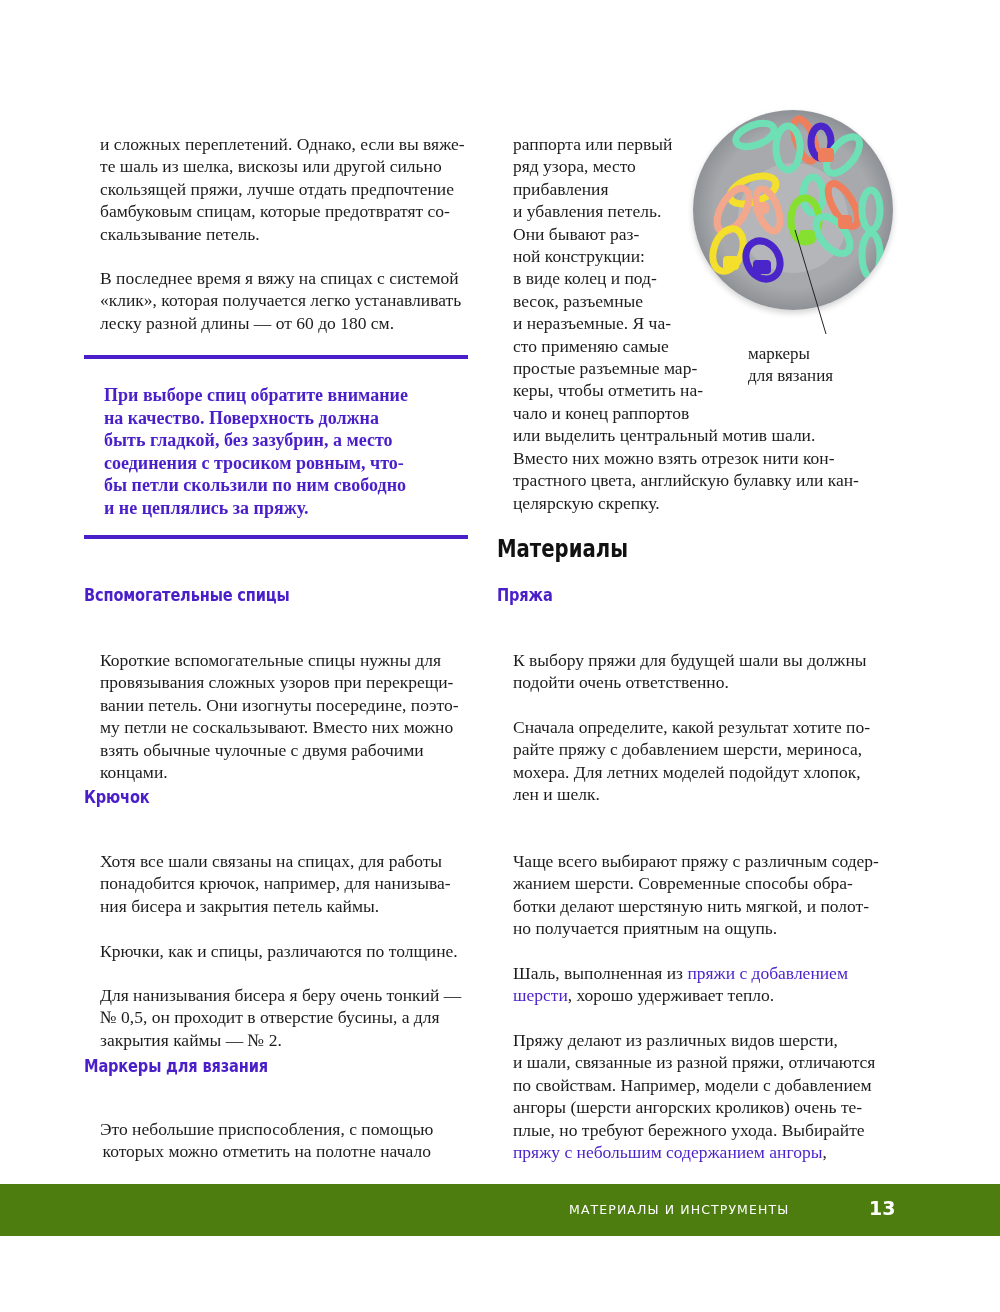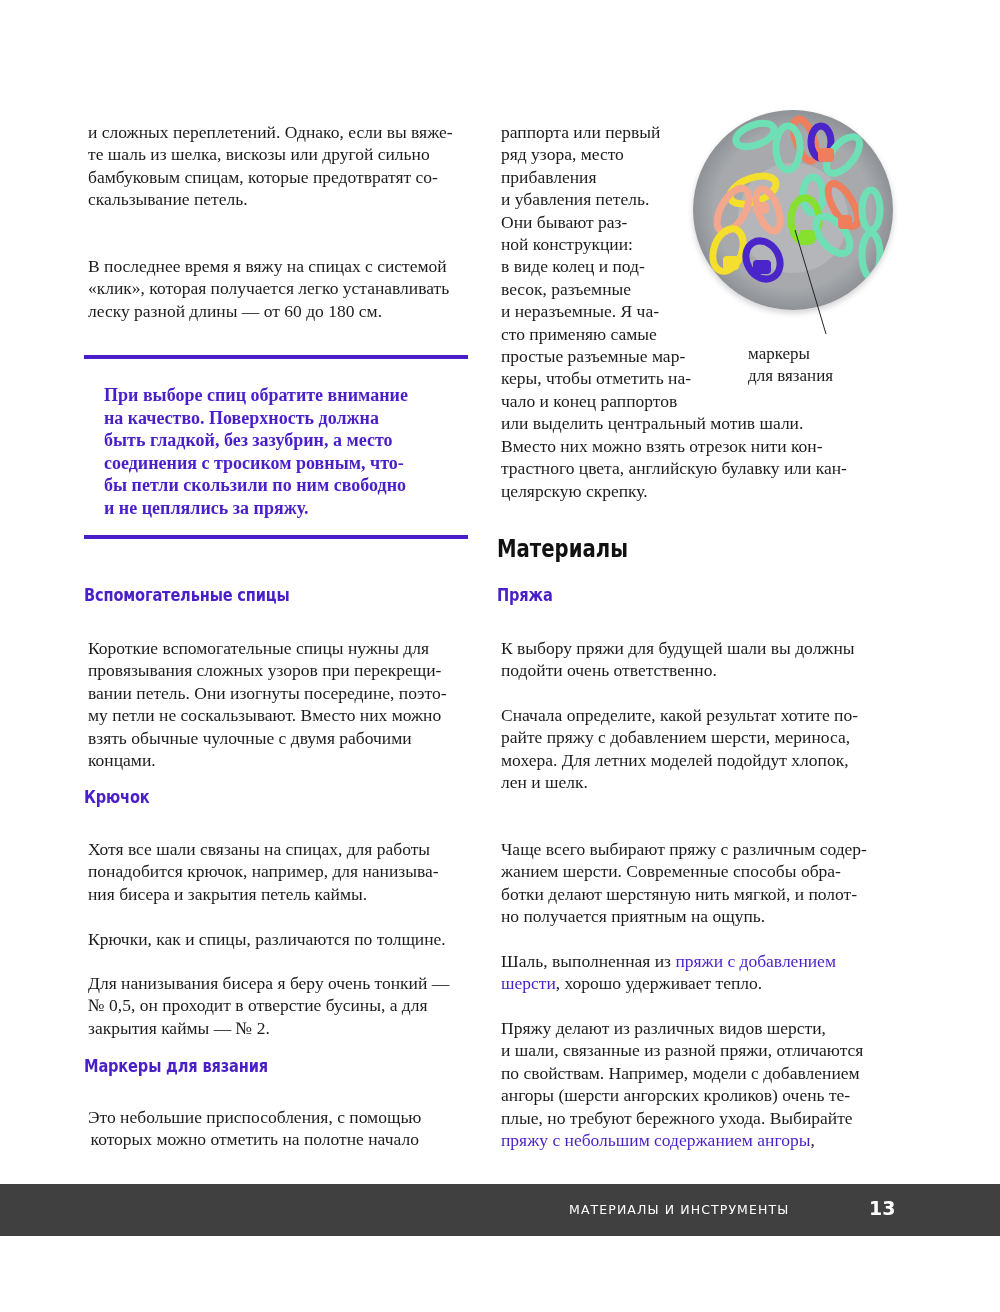--- a/index.html
+++ b/index.html
@@ -1,20 +1,20 @@
 <!DOCTYPE html>
 <html><head>
   <meta charset="utf-8">
   <style>
     html, body { margin: 0; padding: 0; background: #ffffff; }
     body { width: 1000px; height: 1312px; position: relative; overflow: hidden;
            font-family: "DejaVu Serif", "Liberation Serif", serif; color: #1a1a1a; }
     .page { position: absolute; left: 0; top: 0; width: 1000px; height: 1312px; }
 
-    .body-text { font-family: "Liberation Serif", "DejaVu Serif", serif; font-size: 17.5px; line-height: 22.4px; color: #1c1c1c; margin: 4px; }
+    .body-text { font-family: "Liberation Serif", "DejaVu Serif", serif; font-size: 17.5px; line-height: 22.4px; color: #1c1c1c; margin: 16px; }
     .line { display: block; white-space: nowrap; }
 
     .para { position: absolute; }
     .subhead { position: absolute; font-family: "DejaVu Sans", "Liberation Sans", sans-serif;
                font-weight: bold; font-size: 17px; color: #4a1fc9; letter-spacing: -0.2px;
                transform: scaleX(0.86); transform-origin: left center; white-space: nowrap; }
     .section-title { position: absolute; font-family: "DejaVu Sans", "Liberation Sans", sans-serif;
                      font-weight: bold; font-size: 24px; color: #111; white-space: nowrap;
                      transform: scaleX(0.82); transform-origin: left center; }
 
@@ -26,34 +26,35 @@
     .hl { color: #4a1fc9; font-weight: normal; }
 
     .photo { position: absolute; left: 693px; top: 110px; width: 200px; height: 200px; border-radius: 50%;
              background: radial-gradient(circle at 50% 50%, #9c9ea2 0%, #b8babd 45%, #8f9296 70%, #d7d8da 86%, #eeeeef 100%);
              box-shadow: 0 3px 6px rgba(0,0,0,0.18); overflow: hidden; }
     .photo svg { position: absolute; left: 0; top: 0; }
     .leader { position: absolute; left: 0; top: 0; pointer-events: none; }
     .caption { position: absolute; left: 748px; top: 343px; font-family: "Liberation Serif", "DejaVu Serif", serif;
                font-size: 17px; line-height: 22px; color: #1c1c1c; }
 
-    .footer { position: absolute; left: 0; top: 1184px; width: 1000px; height: 52px; background: #404040; }
+    .footer { position: absolute; left: 0; top: 1184px; width: 1000px; height: 52px; background: #4d7c0f; }
     .footer-title { position: absolute; left: 569px; top: 18px; font-family: "DejaVu Sans", "Liberation Sans", sans-serif;
                     font-size: 12.5px; letter-spacing: 1.1px; color: #ffffff; white-space: nowrap; }
     .footer-page { position: absolute; left: 869px; top: 13px; font-family: "DejaVu Sans", "Liberation Sans", sans-serif;
                    font-size: 19px; font-weight: bold; color: #ffffff; }
   </style>
 </head>
 <body>
 
 <div class="page">
 
   <div class="para body-text" style="left:84px; top:117px;">
     <span class="line">и сложных переплетений. Однако, если вы вяже-</span>
     <span class="line">те шаль из шелка, вискозы или другой сильно</span>
+    <span class="line">скользящей пряжи, лучше отдать предпочтение</span>
     <span class="line">бамбуковым спицам, которые предотвратят со-</span>
     <span class="line">скальзывание петель.</span>
   </div>
 
   <div class="para body-text" style="left:84px; top:251px;">
     <span class="line">В последнее время я вяжу на спицах с системой</span>
     <span class="line">«клик», которая получается легко устанавливать</span>
     <span class="line">леску разной длины — от 60 до 180 см.</span>
   </div>
 

